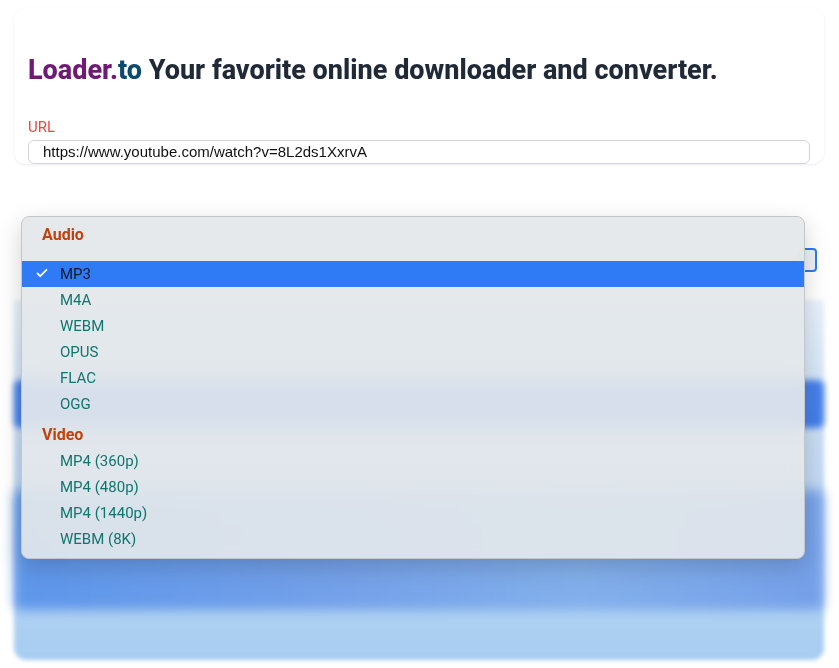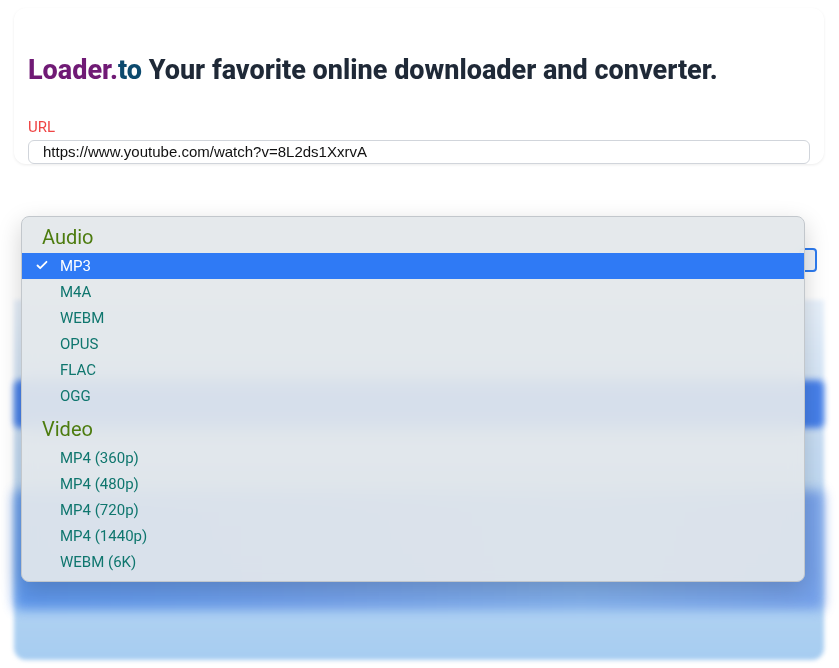--- a/index.html
+++ b/index.html
@@ -106,37 +106,38 @@
       width: 784px;
       background: rgba(227,231,234,0.92);
       border: 1px solid #c2c7cc;
       border-radius: 8px;
       box-shadow: 0 8px 24px rgba(0,0,0,0.18);
       backdrop-filter: blur(8px);
       overflow: hidden;
       padding-bottom: 6px;
     }
     .group-label {
-      font-size: 20px;
-      color: #4d7c0f;
+      font-size: 16px;
+      color: #c2410c;
       padding: 8px 0 4px 20px;
-      font-weight: 400;
+      font-weight: 700;
     }
     .option {
       height: 26px;
       line-height: 26px;
       font-size: 15px;
       color: #0f766e;
       padding-left: 38px;
       position: relative;
       cursor: default;
     }
     .option.selected {
       background: #2f7af5;
-      color: #ffffff;
+      color: #0f172a;
+      margin-top: 13px;
     }
     .option.selected .check {
       position: absolute;
       left: 14px;
       top: 6px;
       width: 12px;
       height: 12px;
     }
     .option.selected .check svg { display:block; }
     .check svg { display:none; }
@@ -169,16 +170,15 @@
         </svg>
       </span><span>MP3</span></div>
     <div class="option"><span class="check"></span><span>M4A</span></div>
     <div class="option"><span class="check"></span><span>WEBM</span></div>
     <div class="option"><span class="check"></span><span>OPUS</span></div>
     <div class="option"><span class="check"></span><span>FLAC</span></div>
     <div class="option"><span class="check"></span><span>OGG</span></div>
     <div class="group-label">Video</div>
     <div class="option"><span class="check"></span><span>MP4 (360p)</span></div>
     <div class="option"><span class="check"></span><span>MP4 (480p)</span></div>
-    <div class="option"><span class="check"></span><span>MP4 (720p)</span></div>
     <div class="option"><span class="check"></span><span>MP4 (1440p)</span></div>
-    <div class="option"><span class="check"></span><span>WEBM (6K)</span></div>
+    <div class="option"><span class="check"></span><span>WEBM (8K)</span></div>
   </div>
 
 </body></html>

